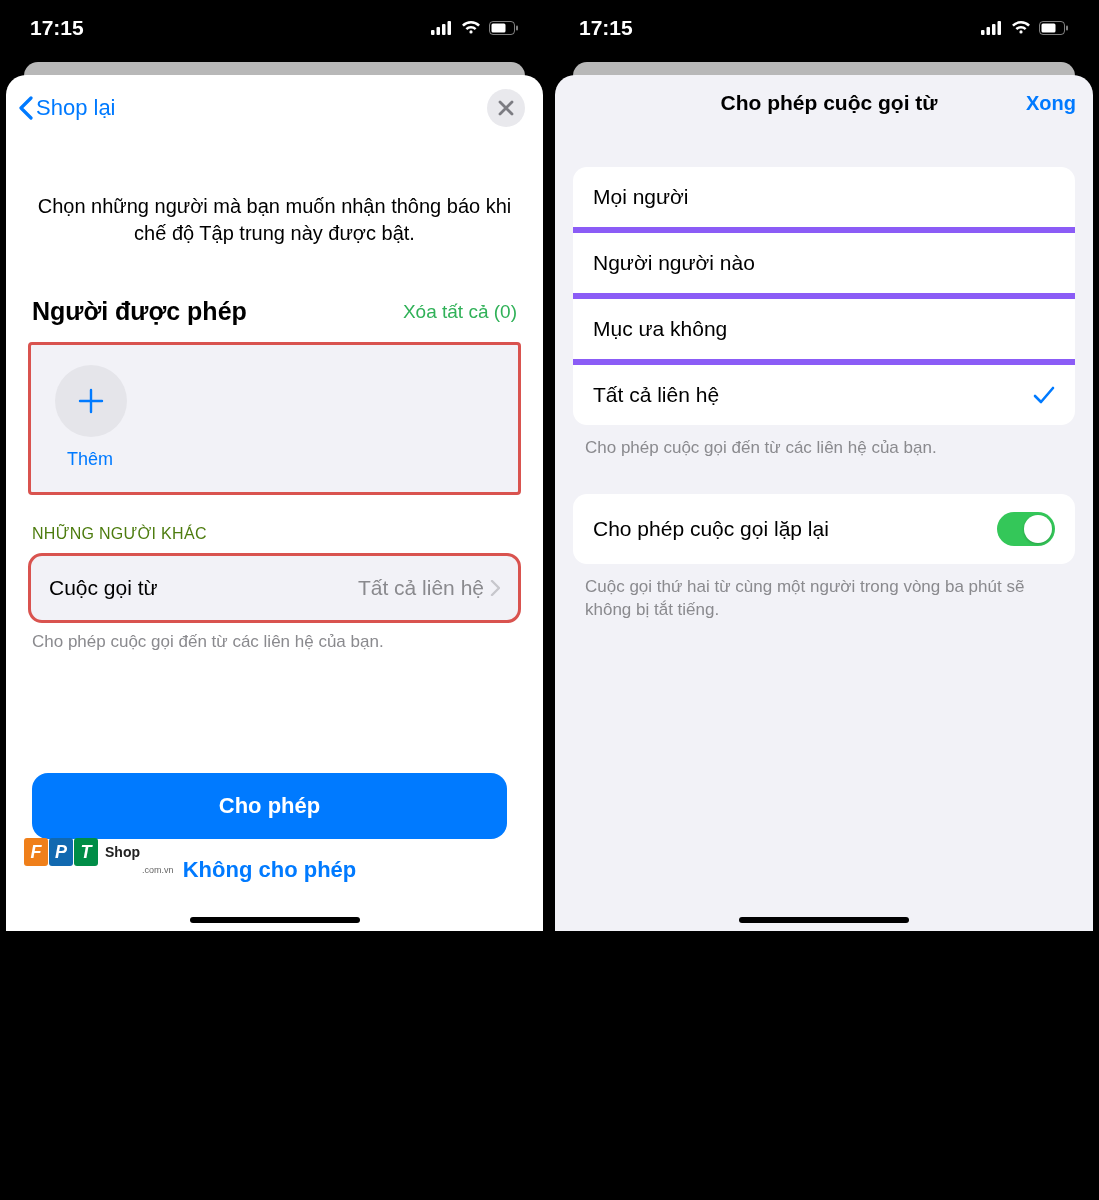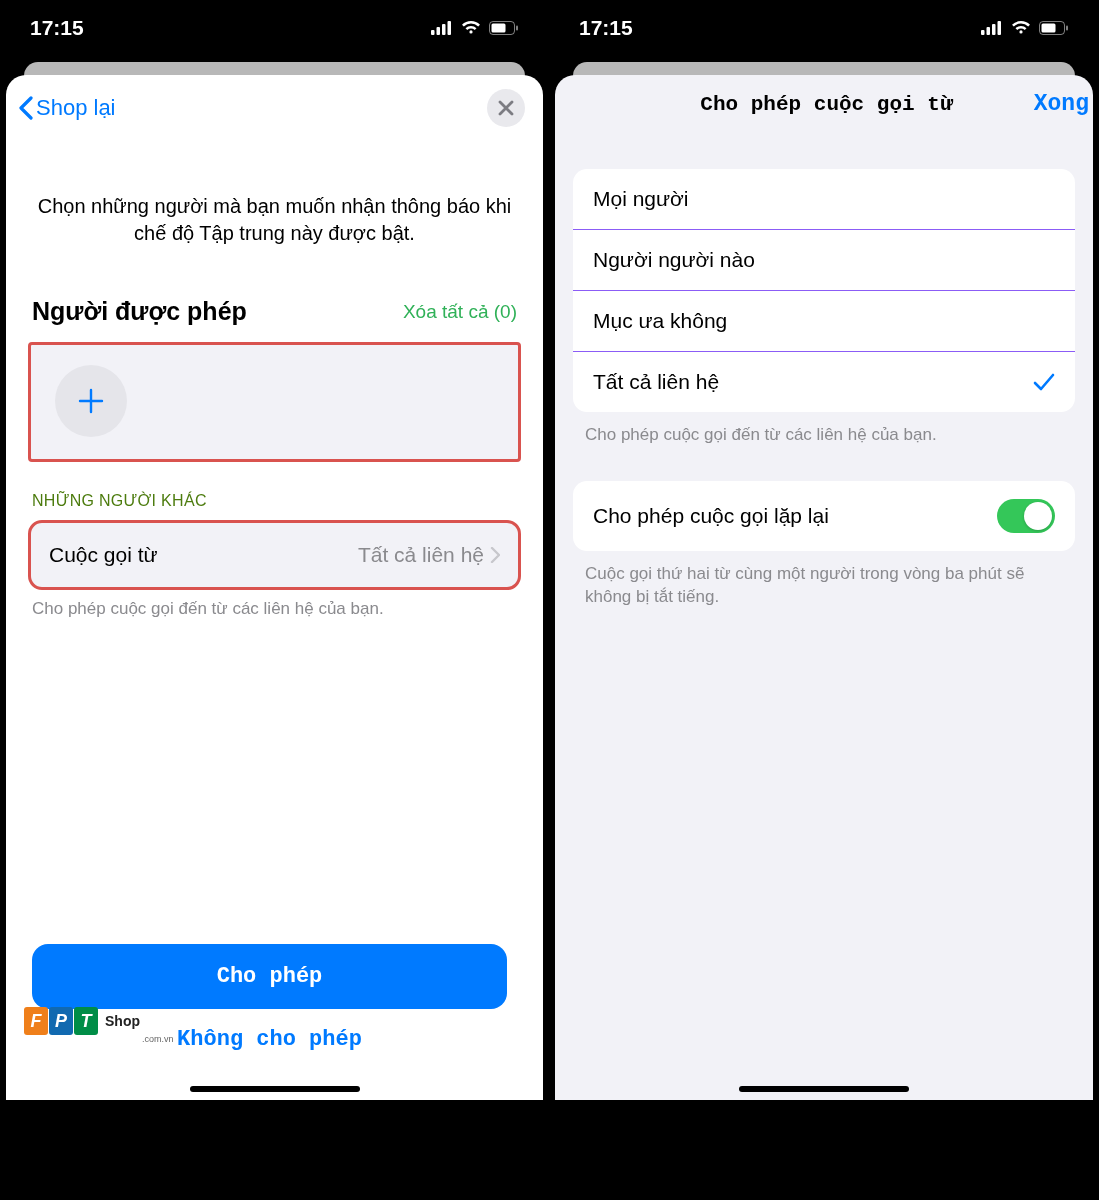--- a/index.html
+++ b/index.html
@@ -6,21 +6,21 @@
   body {
     font-family: -apple-system, BlinkMacSystemFont, "Segoe UI", Helvetica, Arial, sans-serif;
     background: #000;
     width: 1099px;
     height: 1200px;
     display: flex;
     overflow: hidden;
   }
   .phone {
     width: 549px;
-    height: 1100px;
+    height: 931px;
     background: #000;
     position: relative;
   }
   .phone.right { width: 550px; }
   .status-bar {
     height: 55px;
     display: flex;
     justify-content: space-between;
     align-items: center;
     padding: 0 30px;
@@ -142,21 +142,20 @@
     padding: 8px 26px 0;
     font-size: 17px;
     color: #8a8a8e;
     line-height: 1.3;
   }
   .bottom-actions {
     position: absolute;
     bottom: 30px;
     left: 26px;
     right: 36px;
-    font-family: Liberation Mono, monospace;
   }
   .primary-btn {
     background: #007aff;
     color: #fff;
     font-size: 22px;
     font-weight: 600;
     text-align: center;
     padding: 20px;
     border-radius: 16px;
     cursor: pointer;
@@ -177,41 +176,40 @@
     width: 170px;
     height: 6px;
     background: #000;
     border-radius: 3px;
   }
   
   .nav-right {
     display: flex;
     justify-content: space-between;
     align-items: center;
-    padding: 16px 4px;
-    font-family: Liberation Mono, monospace;
+    padding: 16px 17px;
   }
   .nav-right .spacer { width: 60px; }
   .nav-right .title { font-size: 21px; font-weight: 600; color: #000; }
-  .nav-right .done { font-size: 23px; font-weight: 600; color: #007aff; cursor: pointer; }
+  .nav-right .done { font-size: 20px; font-weight: 600; color: #007aff; cursor: pointer; }
   .group {
     margin: 36px 18px 0;
     background: #fff;
     border-radius: 14px;
     overflow: hidden;
   }
   .group.single { margin-top: 34px; }
   .option-row {
     padding: 18px 20px;
     display: flex;
     justify-content: space-between;
     align-items: center;
     font-size: 21px;
     color: #000;
-    border-bottom: 1px solid #8b5cf6;
+    border-bottom: 6px solid #8b5cf6;
     cursor: pointer;
   }
   .option-row:last-child { border-bottom: none; }
   .check { color: #007aff; }
   .group-note {
     padding: 12px 30px 0;
     font-size: 17px;
     color: #8a8a8e;
     line-height: 1.35;
   }
@@ -300,20 +298,21 @@
       <span class="heading">Người được phép</span>
       <span class="action">Xóa tất cả (0)</span>
     </div>
 
     <div class="add-card red-box">
       <div class="add-circle">
         <svg width="28" height="28" viewBox="0 0 28 28">
             <path d="M14 3v22M3 14h22" stroke="#007aff" stroke-width="2.4" stroke-linecap="round"></path>
           </svg>
       </div>
+      <div class="add-label">Thêm</div>
     </div>
 
     <div class="sub-label">NHỮNG NGƯỜI KHÁC</div>
 
     <div class="row-card red-box">
       <span class="label">Cuộc gọi từ</span>
       <span class="value">
         <span>Tất cả liên hệ</span>
         <svg width="10" height="16" viewBox="0 0 10 16">
             <path d="M2 1l7 7-7 7" stroke="#c7c7cc" stroke-width="2.4" fill="none" stroke-linecap="round" stroke-linejoin="round"></path>

